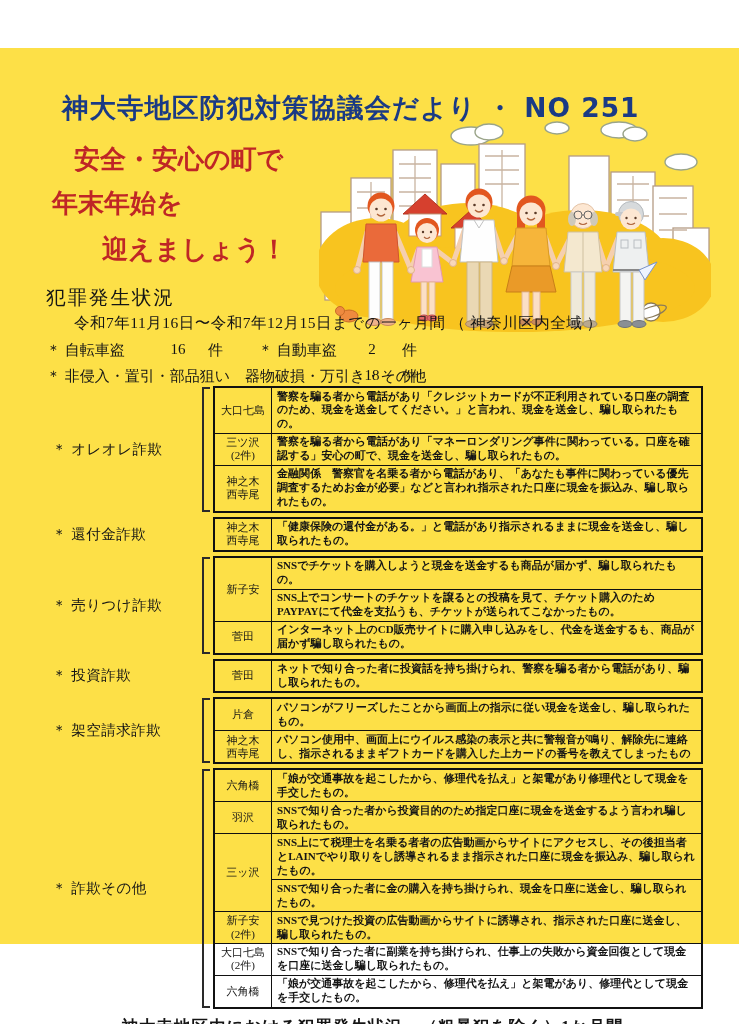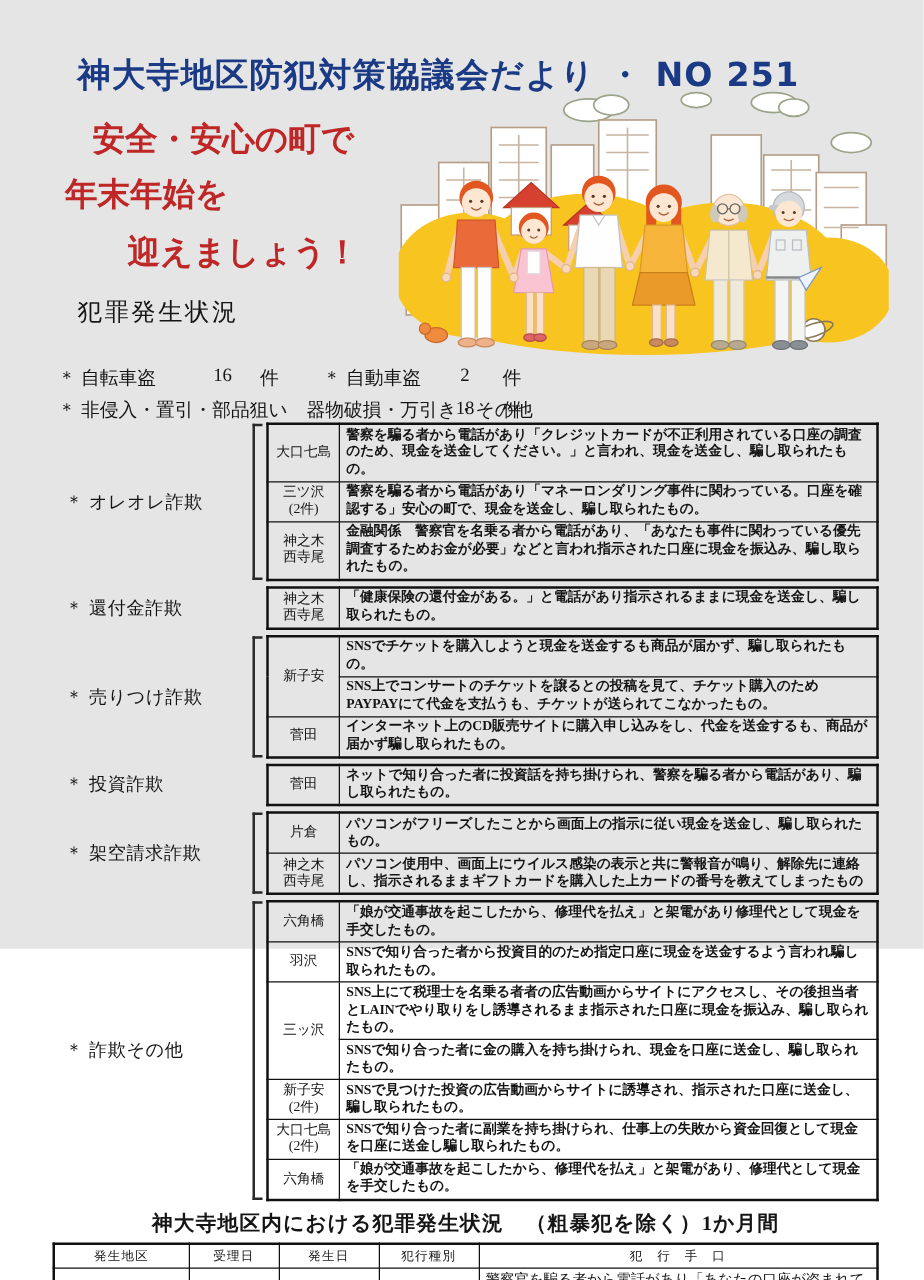--- a/index.html
+++ b/index.html
@@ -1,30 +1,30 @@
 <!DOCTYPE html>
 <html><head>
 <meta charset="utf-8">
 <style>
   html,body{margin:0;padding:0;background:#ffffff;}
   body{width:739px;height:1024px;overflow:hidden;
        font-family:"Liberation Serif", serif;color:#151515;}
-  .page{position:relative;width:739px;height:759px;box-sizing:border-box;
-        padding:0 36px 0 42px;background:#e5e5e5;}
+  .page{position:relative;width:739px;height:896px;box-sizing:border-box;
+        padding:0 36px 0 42px;background:#fde047;margin-top:48px;}
 
   
   .hero{position:relative;height:338px;}
   .nl-title{position:absolute;left:20px;top:42px;
         font-family:"DejaVu Sans", sans-serif;font-weight:900;
         font-size:26.5px;color:#1a3a85;letter-spacing:1px;white-space:nowrap;}
   .slogan{position:absolute;font-family:"DejaVu Sans", sans-serif;
         font-weight:900;font-size:26px;color:#bf2626;white-space:nowrap;}
   .sl1{left:32px;top:94px;} .sl2{left:10px;top:138px;} .sl3{left:60px;top:184px;}
   .illust{position:absolute;right:-8px;top:72px;width:392px;height:218px;}
-  .sec-heading{position:absolute;left:20px;top:236px;font-size:19.5px;letter-spacing:2px;}
+  .sec-heading{position:absolute;left:4px;top:236px;font-size:19.5px;letter-spacing:2px;}
   .period{position:absolute;left:32px;top:265px;font-size:15.5px;letter-spacing:.5px;}
   .statline{position:absolute;left:4px;right:0;height:20px;font-size:15px;}
   .st1{top:293px;} .st2{top:319px;}
   .statline span{position:absolute;white-space:nowrap;}
   .num{display:inline-block;text-align:center;}
 
   
   .secs{position:relative;}
   .sec{display:flex;align-items:center;margin-bottom:4px;}
   .sec-label{width:150px;flex:none;font-size:14.5px;padding-left:10px;
@@ -226,20 +226,21 @@
         <circle cx="92" cy="150" r="3.5"></circle>
           <circle cx="134" cy="143" r="3.5"></circle>
         <circle cx="185" cy="141" r="3.5"></circle>
           <circle cx="237" cy="146" r="3.5"></circle>
         <circle cx="287" cy="148" r="3.5"></circle>
           <circle cx="38" cy="150" r="3.5"></circle>
       </g>
     </svg>
 
     <div class="sec-heading">犯罪発生状況</div>
+    <div class="period">令和7年11月16日〜令和7年12月15日までの一ヶ月間 （ 神奈川区内全域 ）</div>
 
     <div class="statline st1">
       <span style="left:0">＊ 自転車盗</span>
       <span class="num" style="left:112px;width:40px">16</span>
       <span style="left:162px">件</span>
       <span style="left:212px">＊ 自動車盗</span>
       <span class="num" style="left:308px;width:36px">2</span>
       <span style="left:356px">件</span>
     </div>
     <div class="statline st2">

